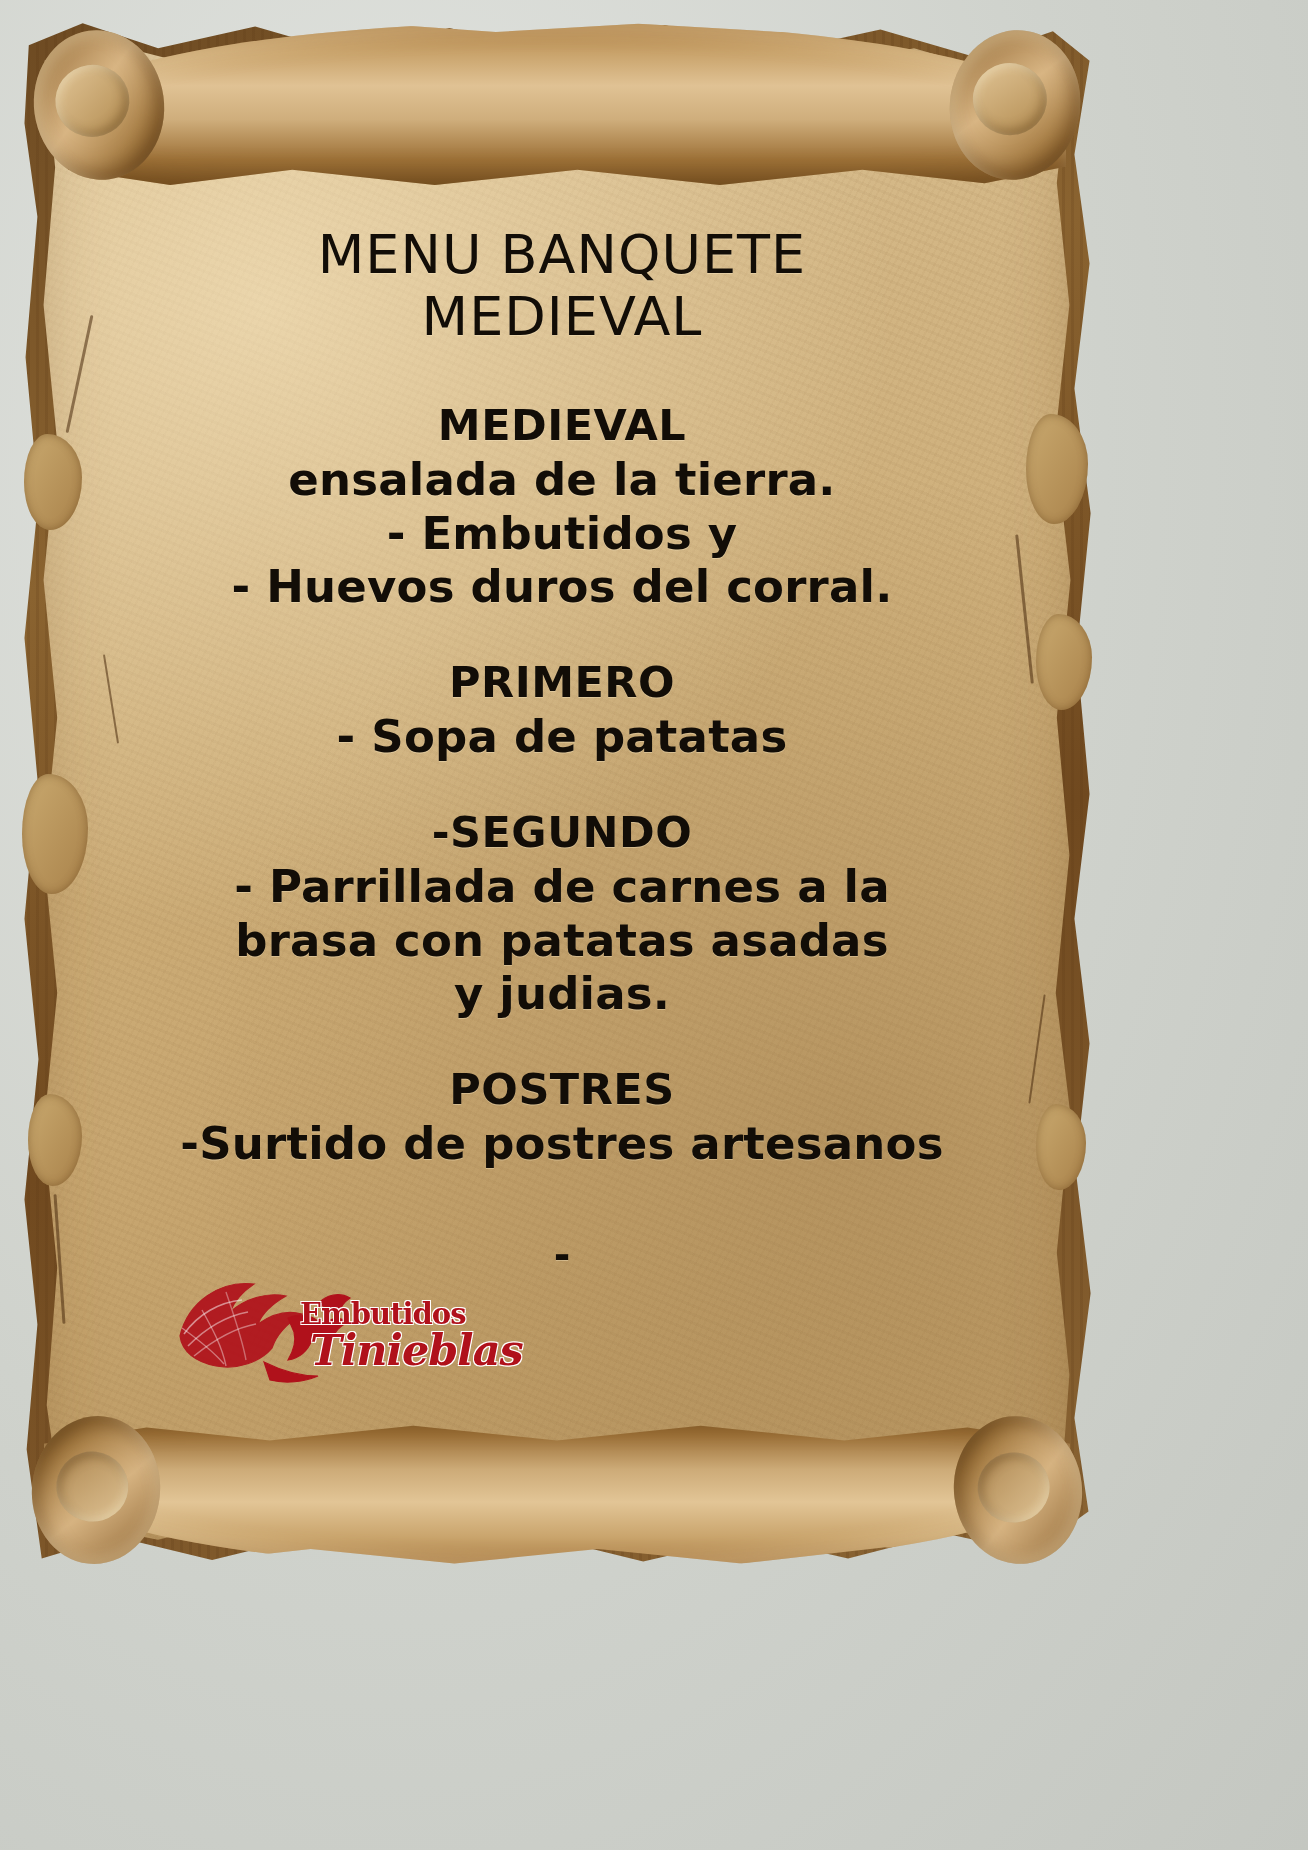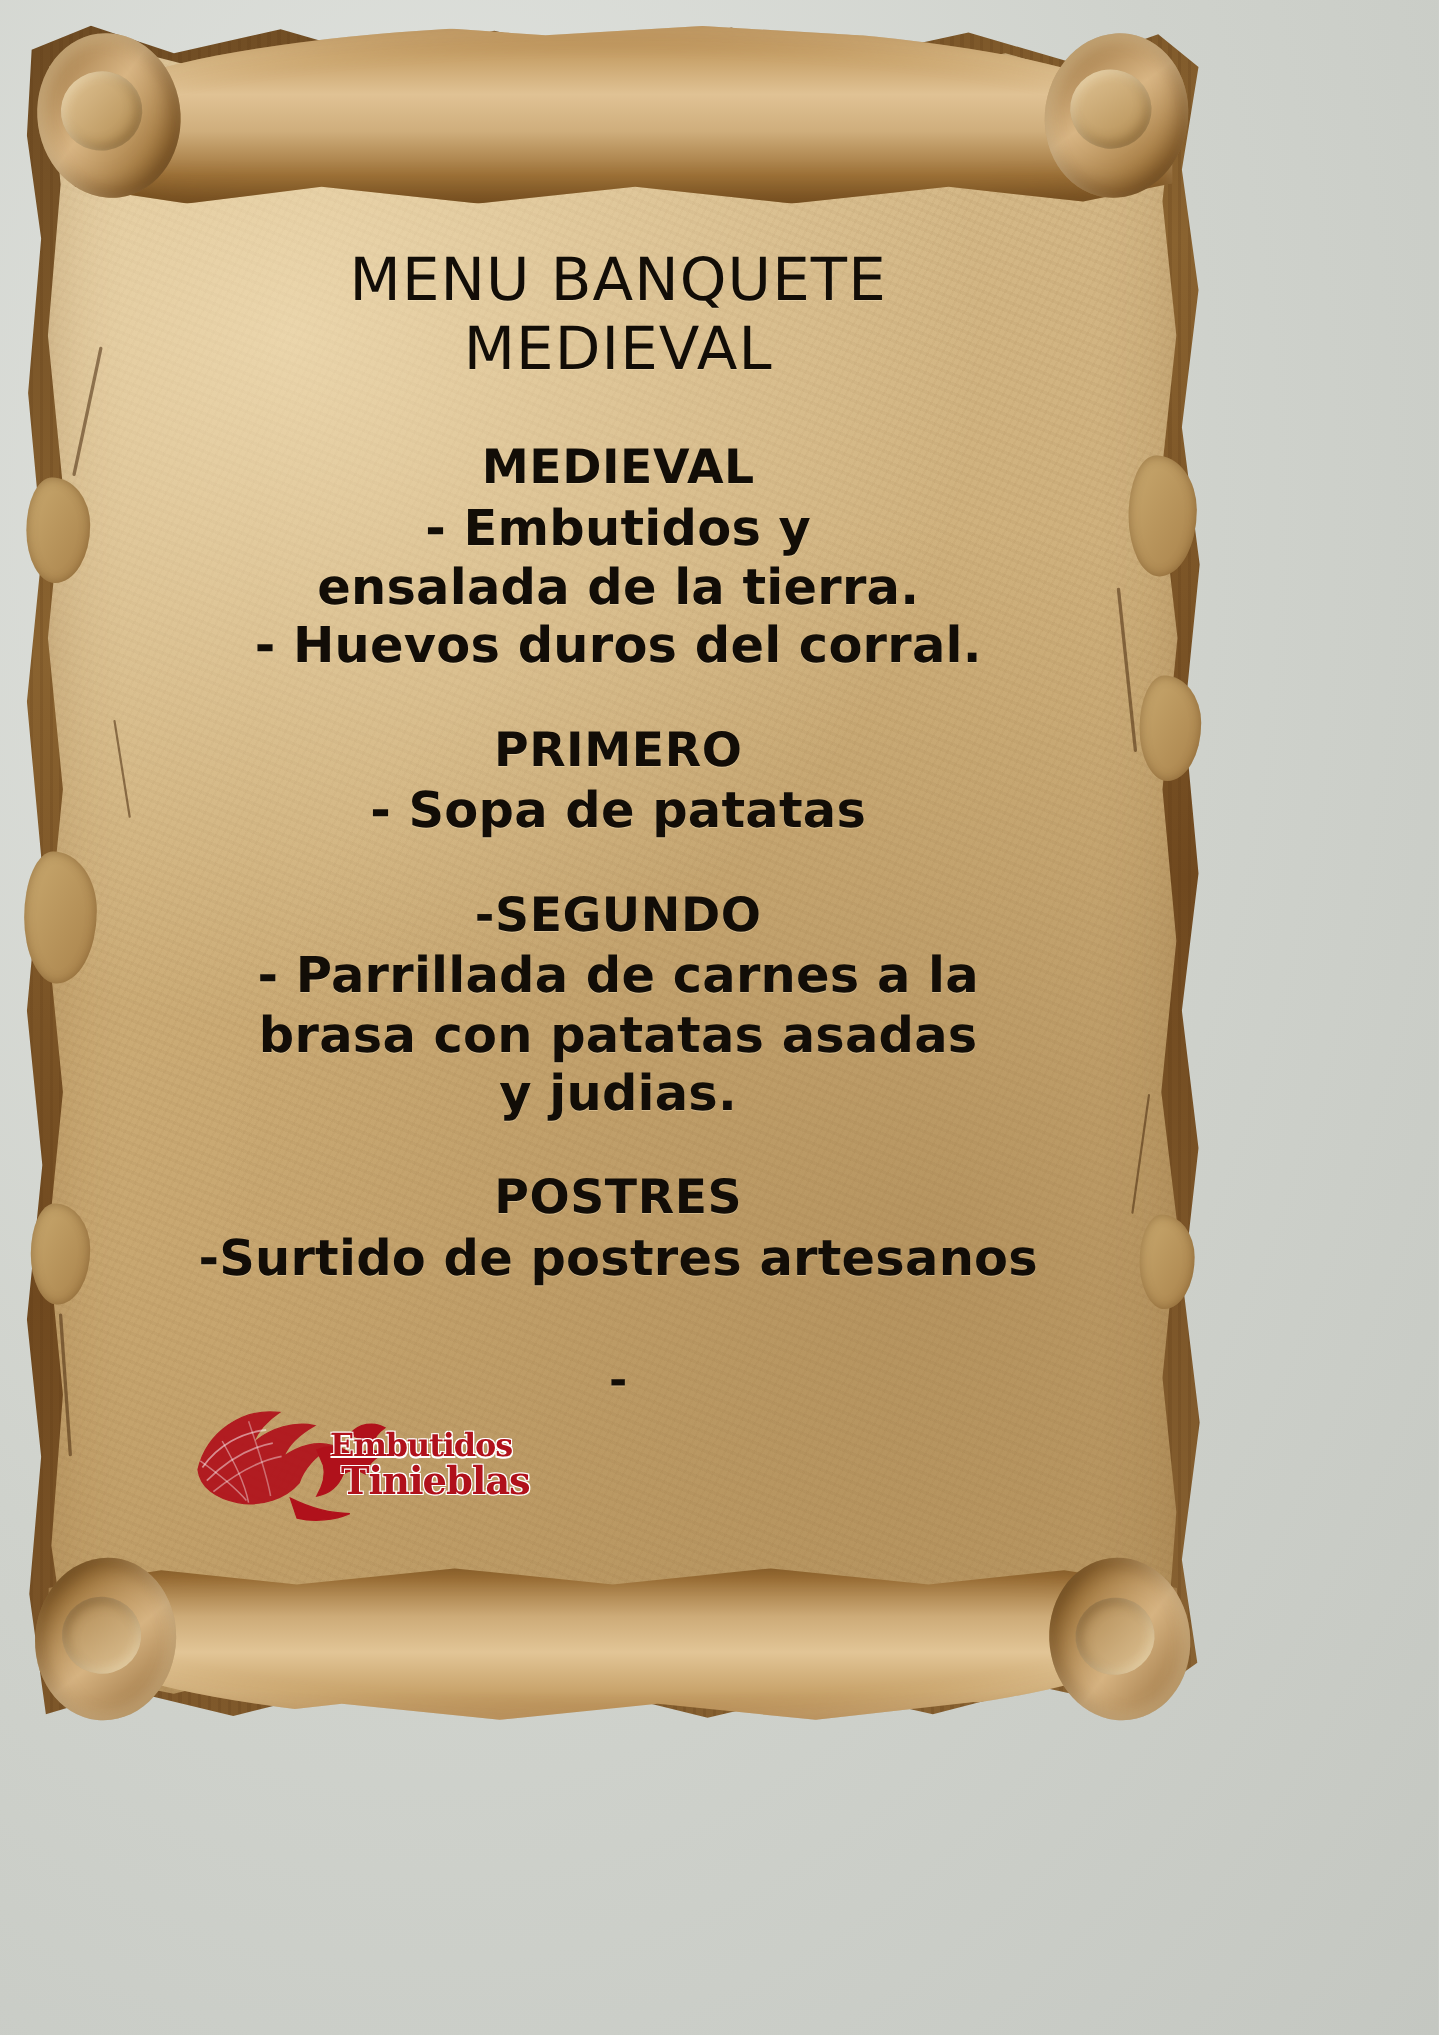--- a/index.html
+++ b/index.html
@@ -236,21 +236,22 @@
     font-family: "DejaVu Serif", serif;
     font-weight: 700;
     font-size: 29px;
     line-height: 1.0;
     text-shadow: 1px 1px 0 #fff, -1px -1px 0 #fff, 1px -1px 0 #fff, -1px 1px 0 #fff;
     letter-spacing: -1px;
   }
   .logo-text .l2 {
     display: block;
     margin-left: 10px;
-    font-size: 35px;
+    font-size: 43px;
+    font-style: italic;
   }
 </style>
 </head>
 <body>
 
 <div class="poster">
 
   <div class="scroll-wrap">
     <div class="scroll-edge"></div>
     <div class="scroll-body"></div>
@@ -278,22 +279,22 @@
 
     <div class="menu-text">
 
       <h1 class="title">
         <span>MENU BANQUETE</span><br>
         <span>MEDIEVAL</span>
       </h1>
 
       <div class="section">
         <p class="section-head">MEDIEVAL</p>
+        <p class="section-line">ensalada de la tierra.</p>
         <p class="section-line">- Embutidos y</p>
-        <p class="section-line">ensalada de la tierra.</p>
         <p class="section-line">- Huevos duros del corral.</p>
       </div>
 
       <div class="section">
         <p class="section-head">PRIMERO</p>
         <p class="section-line">- Sopa de patatas</p>
       </div>
 
       <div class="section">
         <p class="section-head">-SEGUNDO</p>

